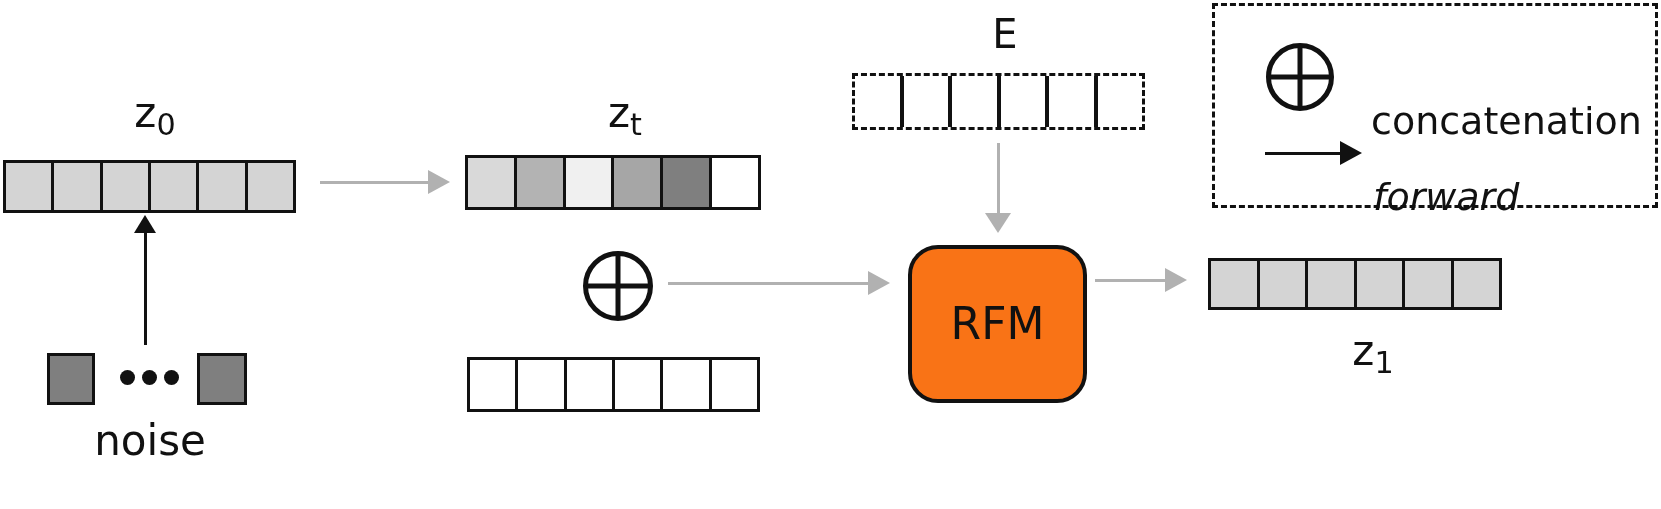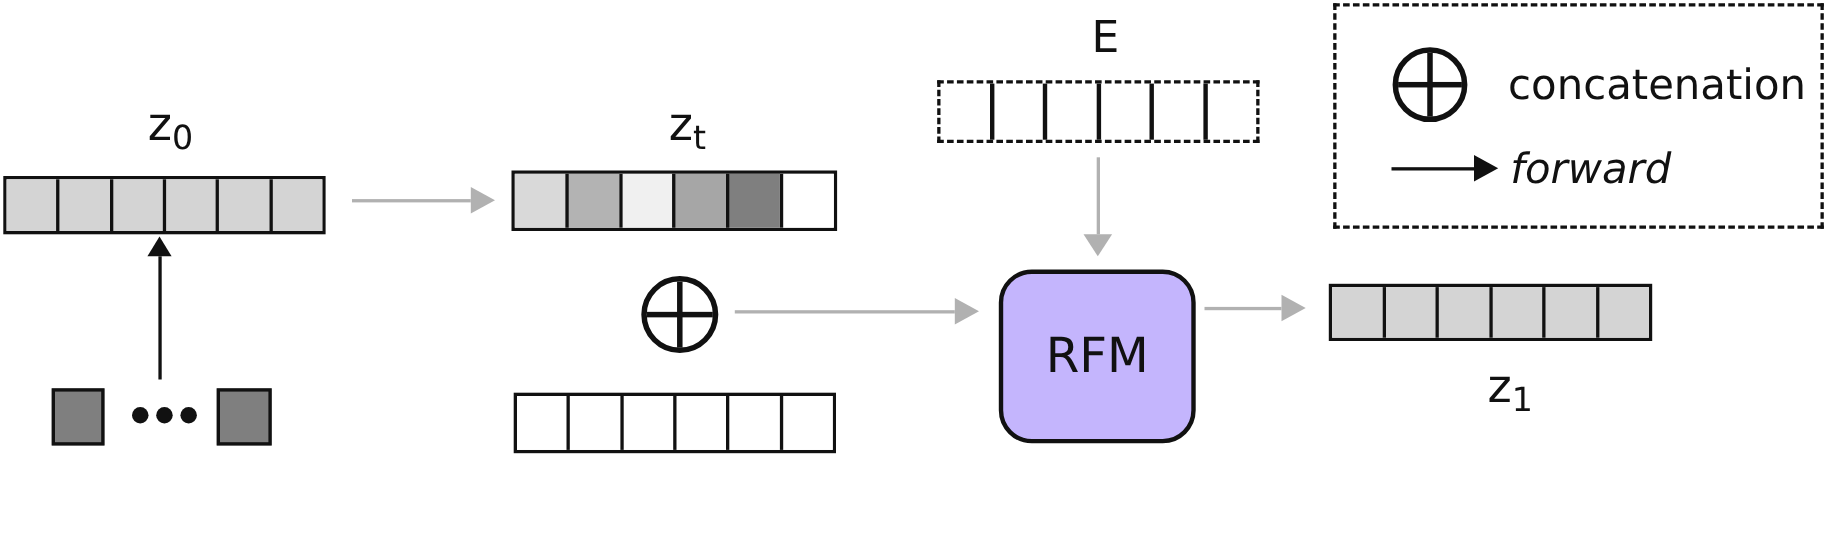--- a/index.html
+++ b/index.html
@@ -118,21 +118,21 @@
     border-left: 13px solid transparent;
     border-right: 13px solid transparent;
     border-top: 20px solid var(--c);
   }
 
   
   .rfm {
     position: absolute;
     border: 4px solid var(--ink);
     border-radius: 30px;
-    background: #c4b5fd;
+    background: #f97316;
     box-sizing: border-box;
     display: flex;
     flex-direction: column;
     justify-content: center;
     align-items: center;
     font-size: 44px;
     line-height: 1.22;
     color: var(--ink);
     text-align: center;
   }
@@ -143,20 +143,21 @@
     border: 3px dashed var(--ink);
     box-sizing: border-box;
     background: #fff;
   }
   .legend-label {
     position: absolute;
     font-size: 38px;
     line-height: 1.15;
     color: var(--ink);
     white-space: nowrap;
+    margin-top: 44px;
   }
 </style>
 </head>
 <body>
 
 <div class="canvas">
 
   <div class="vlabel" style="left:95px; top:90px; width:120px;">
     <span>z</span><sub>0</sub>
   </div>
@@ -176,20 +177,21 @@
   </div>
 
   <div class="noise-square" style="left:47px; top:353px; width:48px; height:52px;"></div>
   <div class="dots" style="left:120px; top:370px;">
     <div class="dot"></div>
     <div class="dot"></div>
     <div class="dot"></div>
   </div>
   <div class="noise-square" style="left:197px; top:353px; width:50px; height:52px;"></div>
 
+  <div class="vlabel" style="left:60px; top:418px; width:180px;">noise</div>
 
   <div class="arrow-h" style="left:320px; top:169px; width:130px;">
     <div class="ah-line"></div>
     <div class="ah-head"></div>
   </div>
 
   <div class="vlabel" style="left:565px; top:90px; width:120px;">
     <span>z</span><sub>t</sub>
   </div>
 

